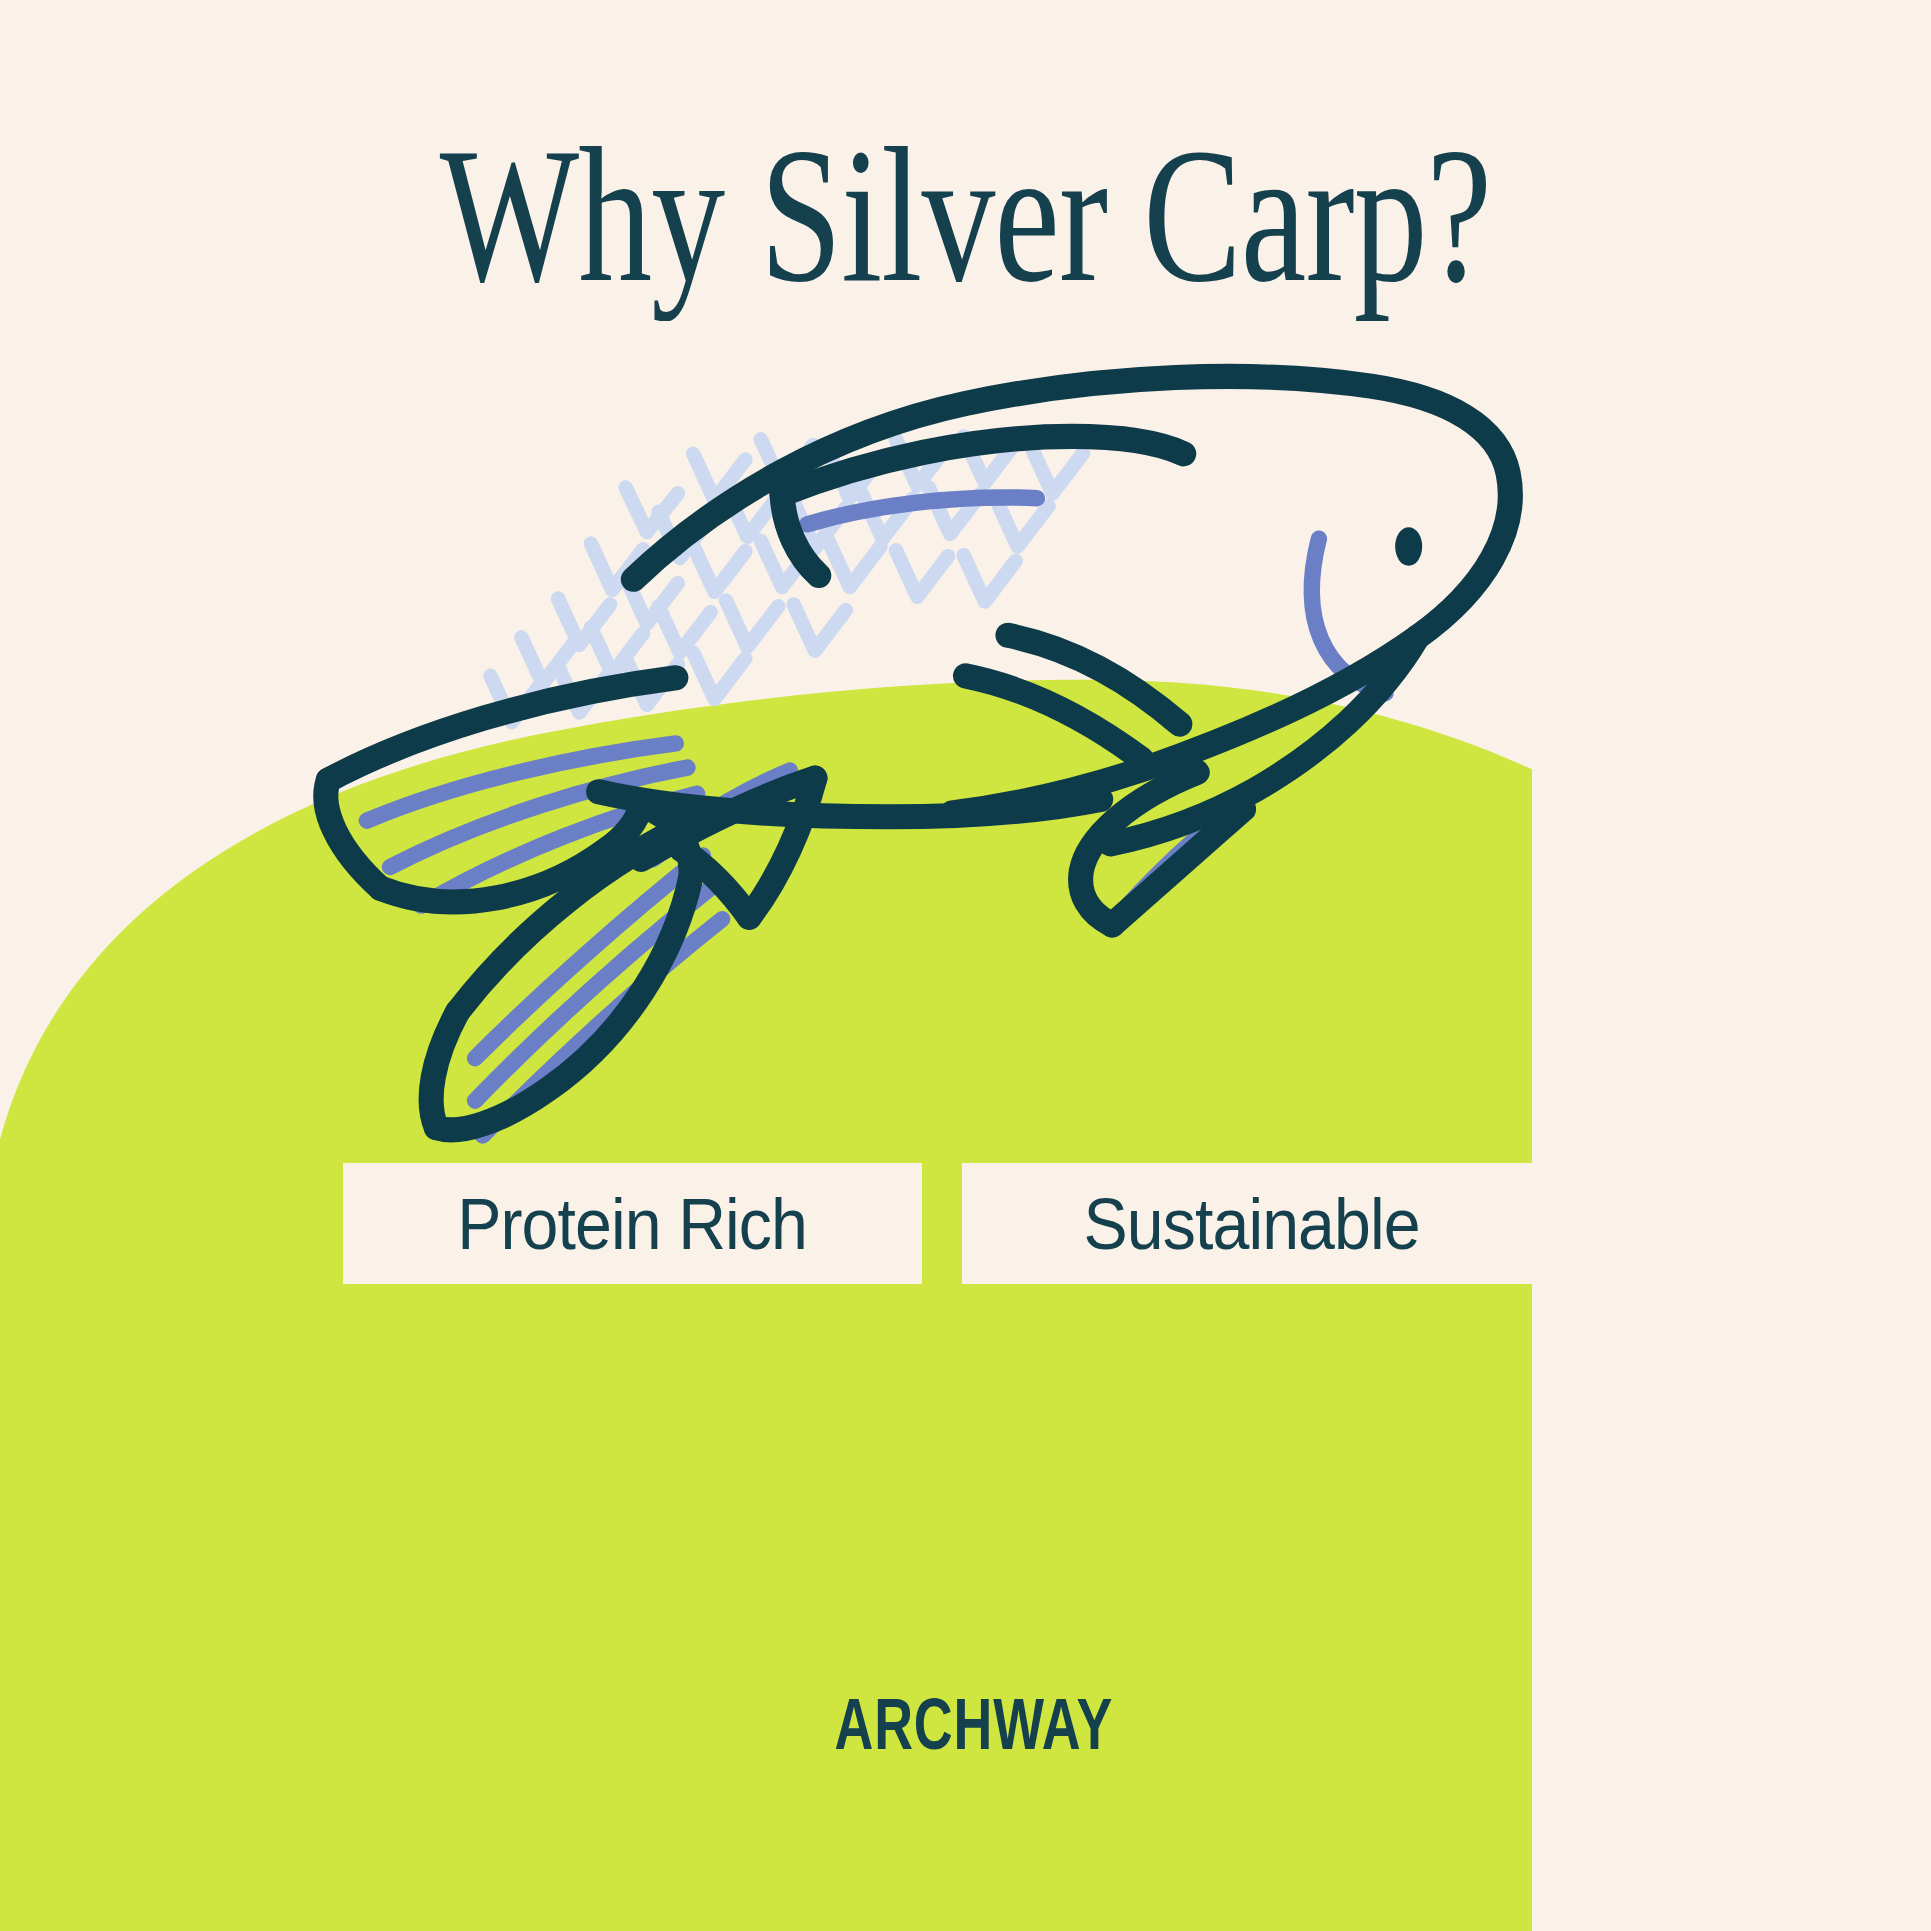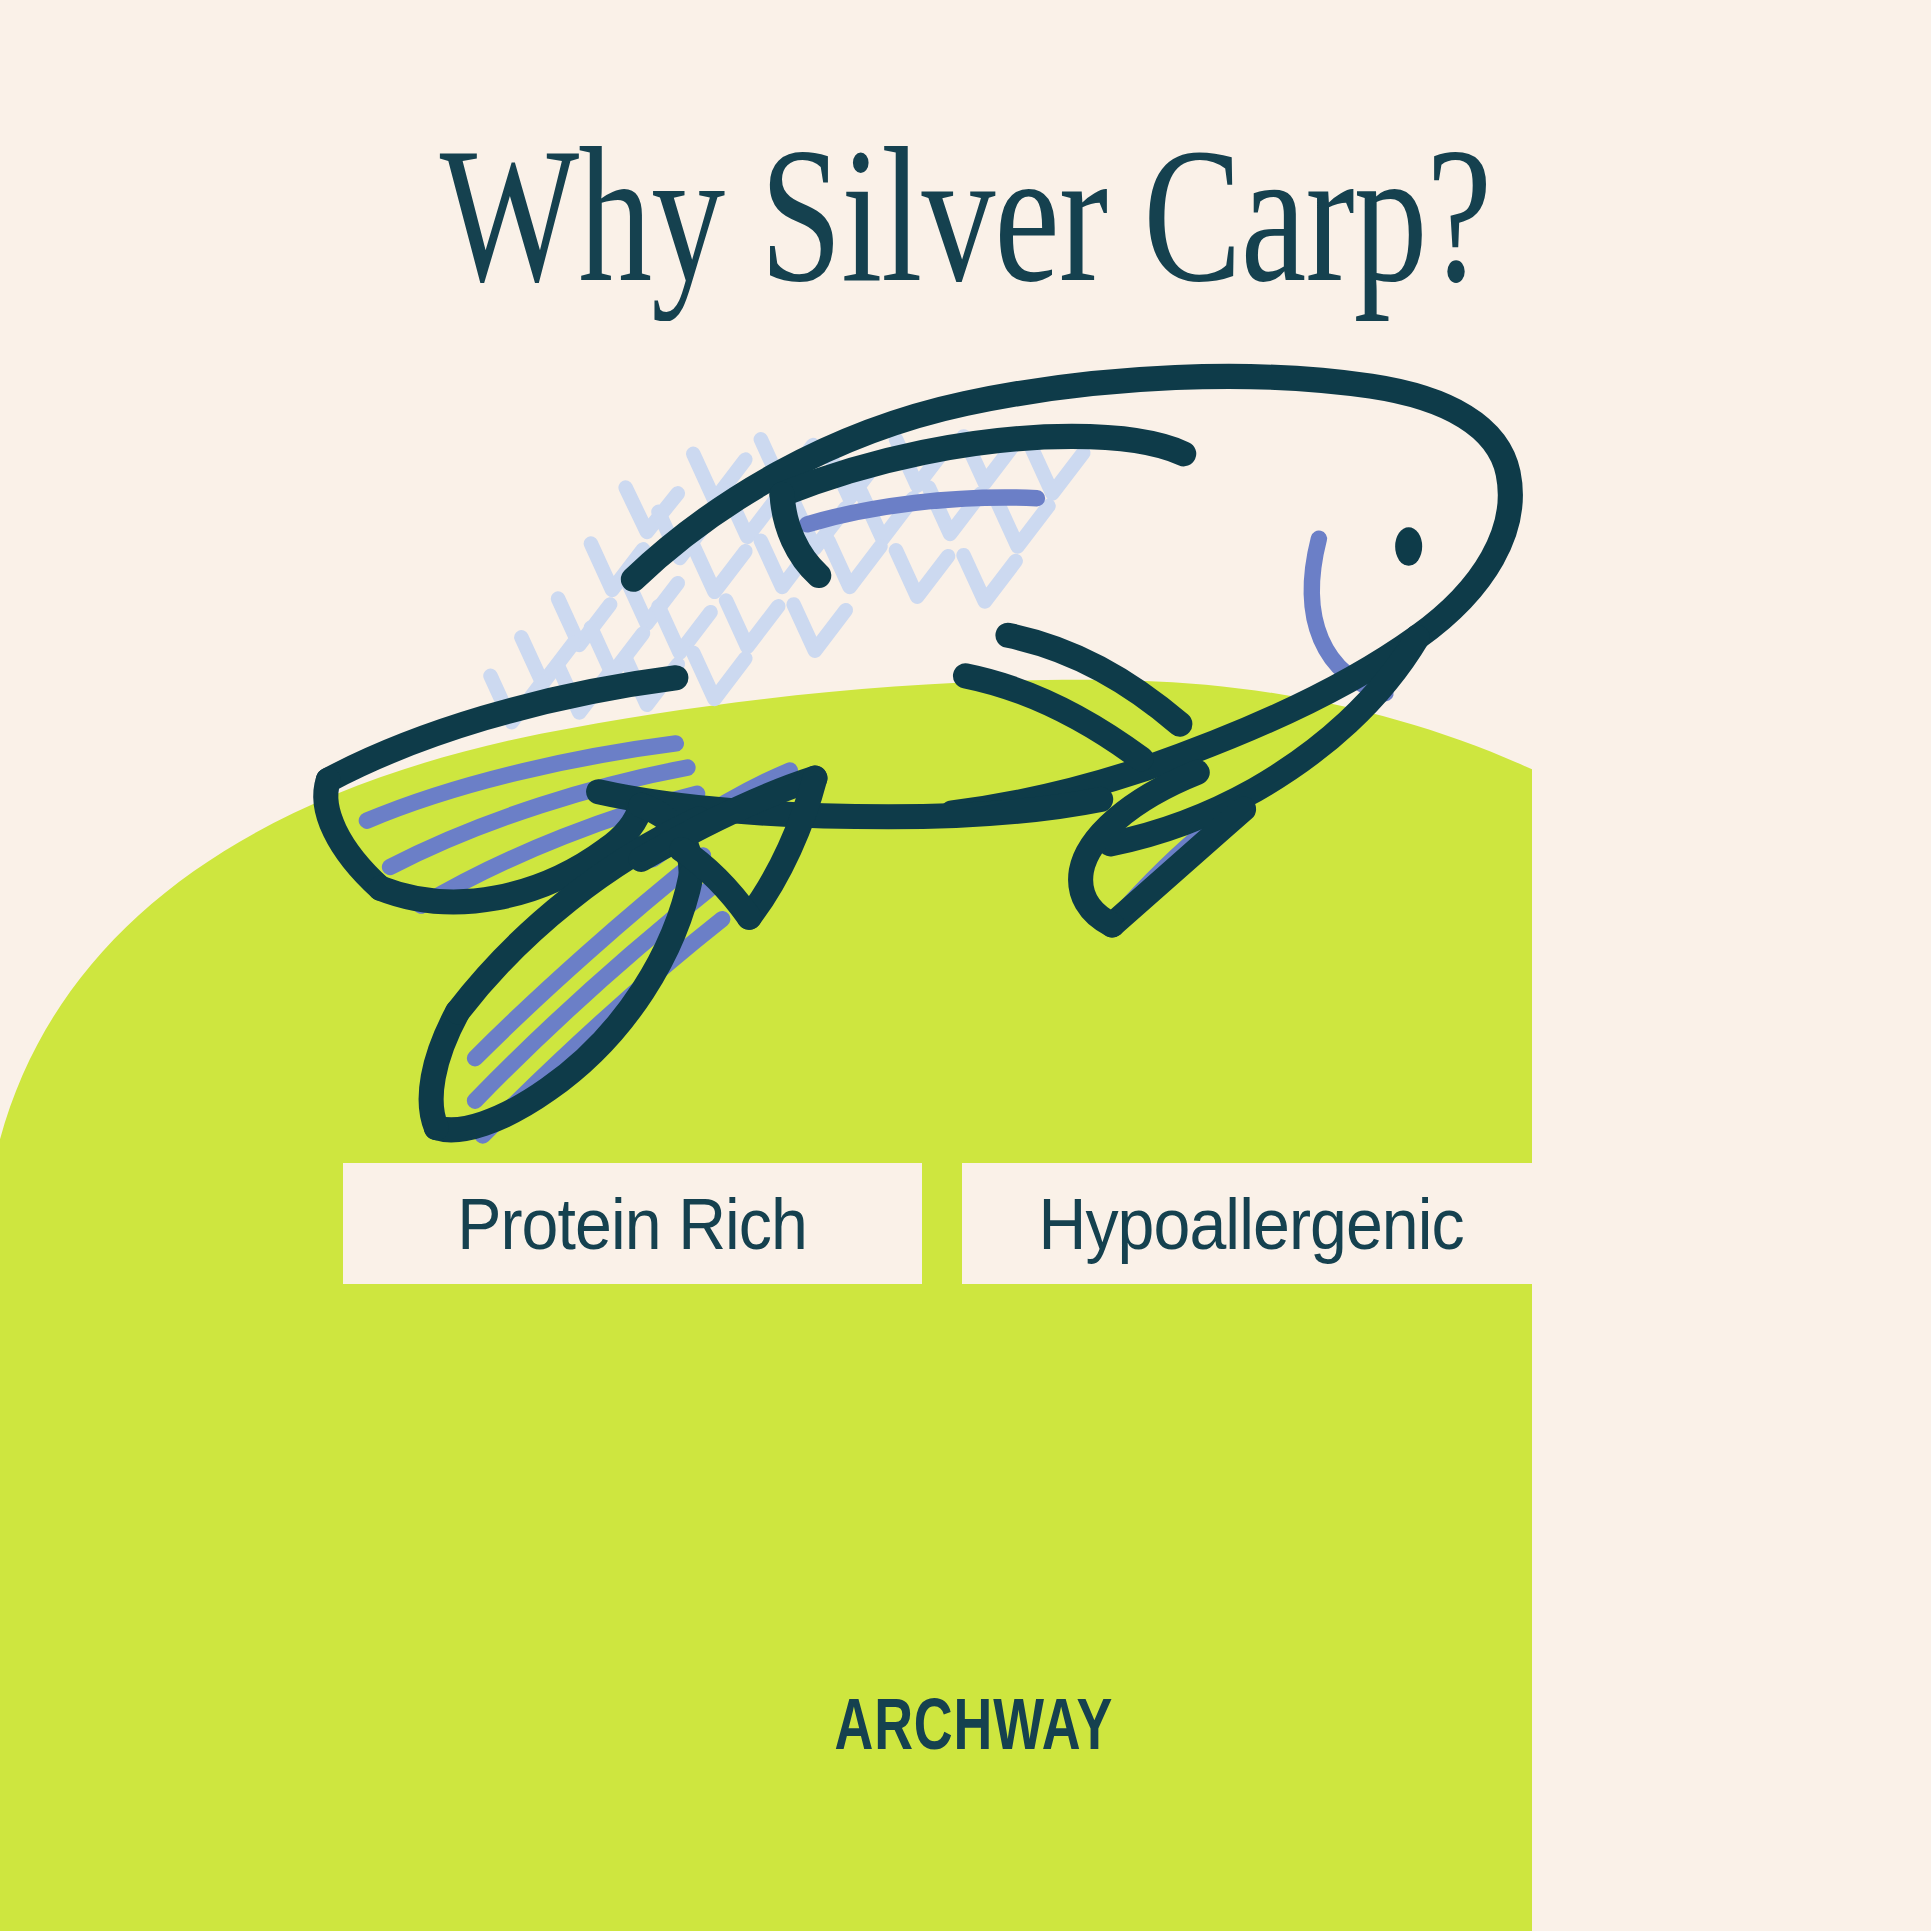--- a/index.html
+++ b/index.html
@@ -263,21 +263,21 @@
     </g>
 
     <ellipse cx="1459" cy="566" rx="14" ry="20" fill="#0e3b49"></ellipse>
   </svg>
 
   <div class="features">
     <div class="feature-box narrow">
       <span class="feature-label">Protein Rich</span>
     </div>
     <div class="feature-box narrow">
-      <span class="feature-label">Hypoallergenic</span>
+      <span class="feature-label">Sustainable</span>
     </div>
   </div>
 
   <div class="brand">
     <span class="brand-word">ARCHWAY</span>
   </div>
 
 </div>
 
 

